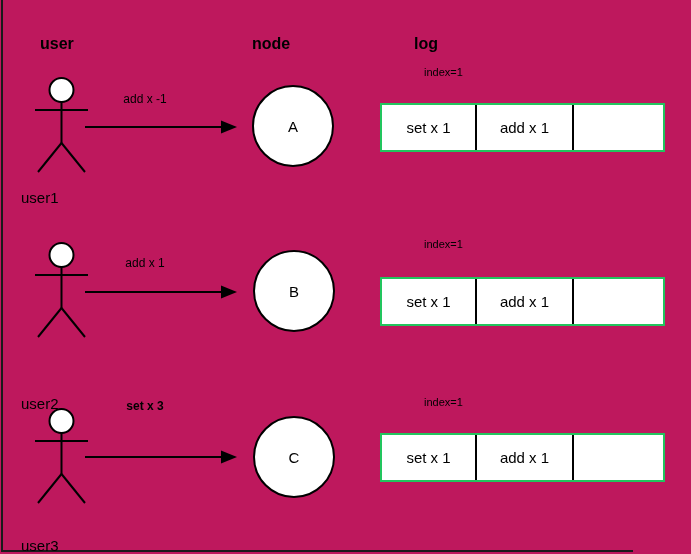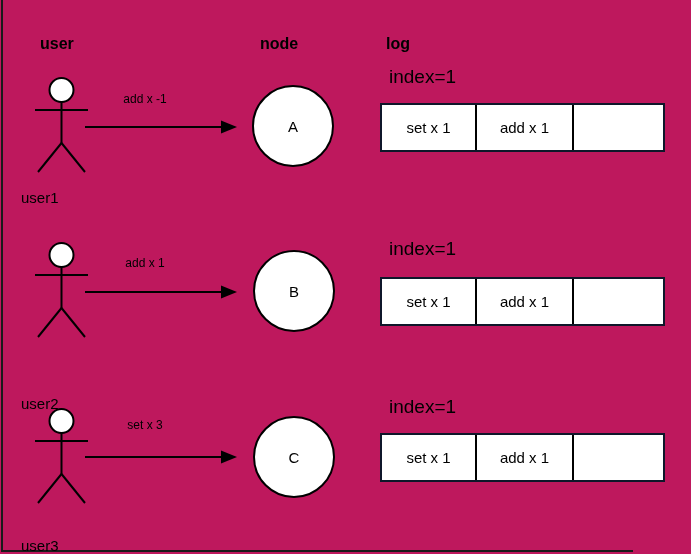--- a/index.html
+++ b/index.html
@@ -51,28 +51,29 @@
     border-radius: 50%;
     box-sizing: border-box;
     display: flex;
     align-items: center;
     justify-content: center;
     font-size: 15px;
     background: #ffffff;
   }
 
   .log-index {
-    font-size: 19px;
+    font-size: 11px;
     white-space: nowrap;
+    margin-left: 35px;
   }
 
   .log-table {
     width: 285px;
     height: 49px;
-    border: 2px solid #0f172a;
+    border: 2px solid #22c55e;
     box-sizing: border-box;
     display: flex;
     background: #ffffff;
   }
   .log-cell {
     display: flex;
     align-items: center;
     justify-content: center;
     font-size: 15px;
     box-sizing: border-box;
@@ -84,22 +85,22 @@
 </style>
 </head>
 <body>
 
 <div class="page">
 
   <div class="abs edge" style="left:1px; top:0; width:2px; height:552px;"></div>
   <div class="abs edge" style="left:1px; top:550px; width:632px; height:2px;"></div>
 
   <div class="abs col-header" style="left:40px; top:35px;">user</div>
-  <div class="abs col-header" style="left:260px; top:35px;">node</div>
-  <div class="abs col-header" style="left:386px; top:35px;">log</div>
+  <div class="abs col-header" style="left:252px; top:35px;">node</div>
+  <div class="abs col-header" style="left:414px; top:35px;">log</div>
 
   <div>
     <svg class="abs actor-svg" style="left:35px; top:77px;" width="53" height="96" viewBox="0 0 53 96">
       <circle cx="26.5" cy="13" r="12" fill="#ffffff" stroke="#000000" stroke-width="2"></circle>
       <line x1="26.5" y1="25" x2="26.5" y2="66" stroke="#000000" stroke-width="2"></line>
       <line x1="0" y1="33" x2="53" y2="33" stroke="#000000" stroke-width="2"></line>
       <line x1="26.5" y1="66" x2="3" y2="95" stroke="#000000" stroke-width="2"></line>
       <line x1="26.5" y1="66" x2="50" y2="95" stroke="#000000" stroke-width="2"></line>
     </svg>
     <div class="abs user-label" style="left:21px; top:189px;">user1</div>
@@ -153,21 +154,21 @@
   <div>
     <svg class="abs actor-svg" style="left:35px; top:408px;" width="53" height="96" viewBox="0 0 53 96">
       <circle cx="26.5" cy="13" r="12" fill="#ffffff" stroke="#000000" stroke-width="2"></circle>
       <line x1="26.5" y1="25" x2="26.5" y2="66" stroke="#000000" stroke-width="2"></line>
       <line x1="0" y1="33" x2="53" y2="33" stroke="#000000" stroke-width="2"></line>
       <line x1="26.5" y1="66" x2="3" y2="95" stroke="#000000" stroke-width="2"></line>
       <line x1="26.5" y1="66" x2="50" y2="95" stroke="#000000" stroke-width="2"></line>
     </svg>
     <div class="abs user-label" style="left:21px; top:537px;">user3</div>
 
-    <div class="abs msg-label" style="left:90px; top:418px;">set x 3</div>
+    <div class="abs msg-label" style="left:90px; top:399px;font-weight:bold;">set x 3</div>
     <svg class="abs arrow-svg" style="left:85px; top:449px;" width="152" height="16" viewBox="0 0 152 16">
       <line x1="0" y1="8" x2="138" y2="8" stroke="#000000" stroke-width="2"></line>
       <polygon points="152,8 136,1.5 136,14.5" fill="#000000"></polygon>
     </svg>
 
     <div class="abs node-circle" style="left:253px; top:416px;">
       <span>C</span>
     </div>
 
     <div class="abs log-index" style="left:389px; top:396px;">index=1</div>

